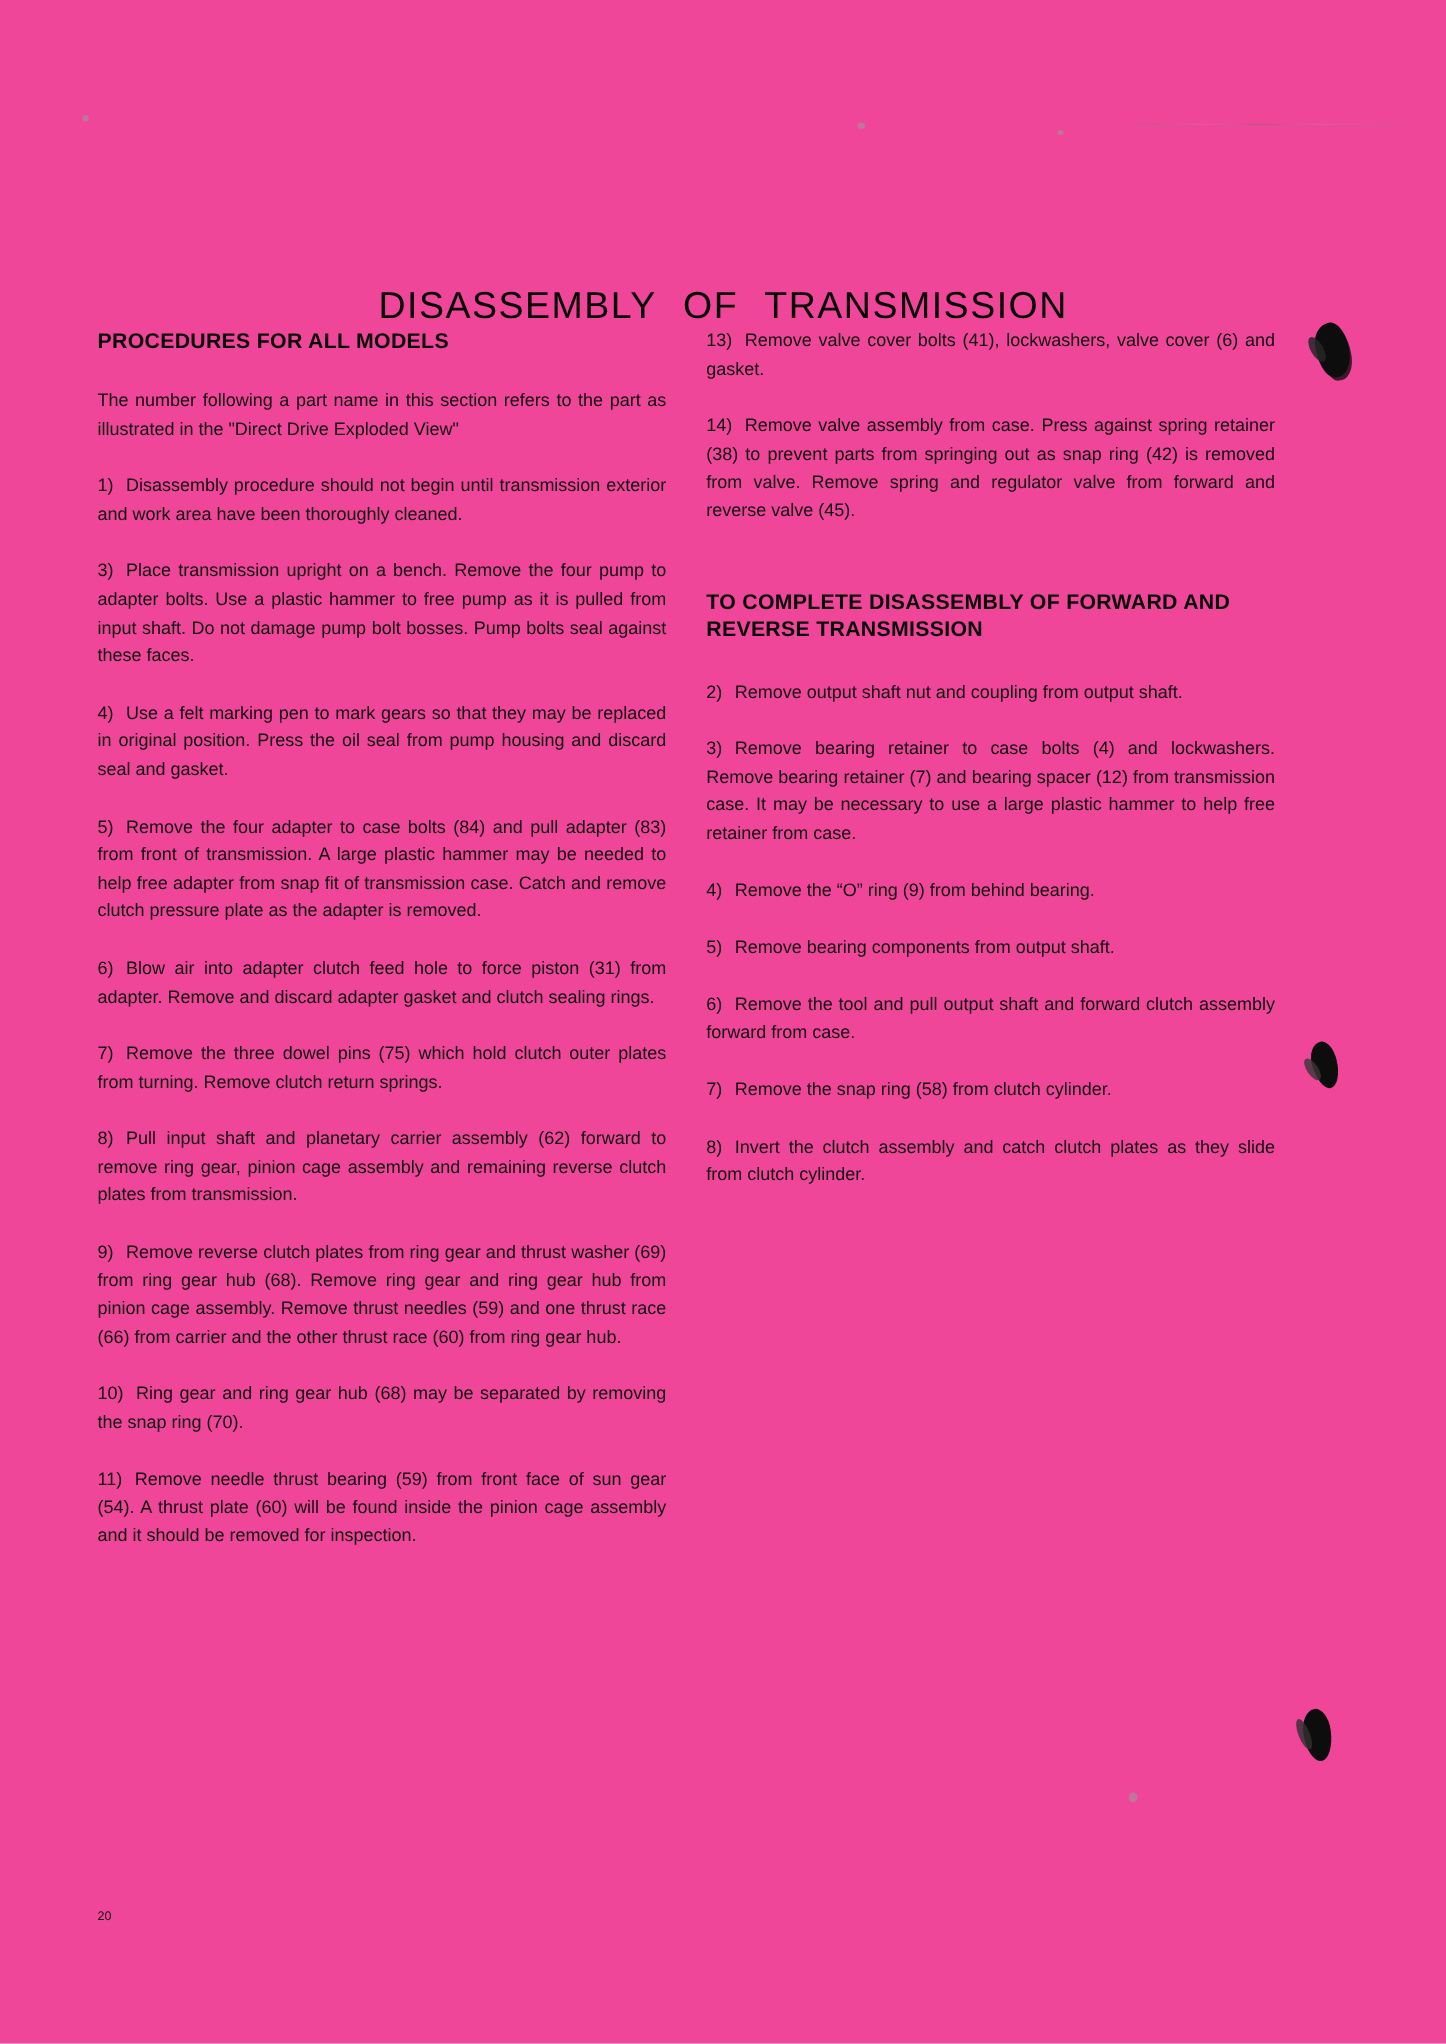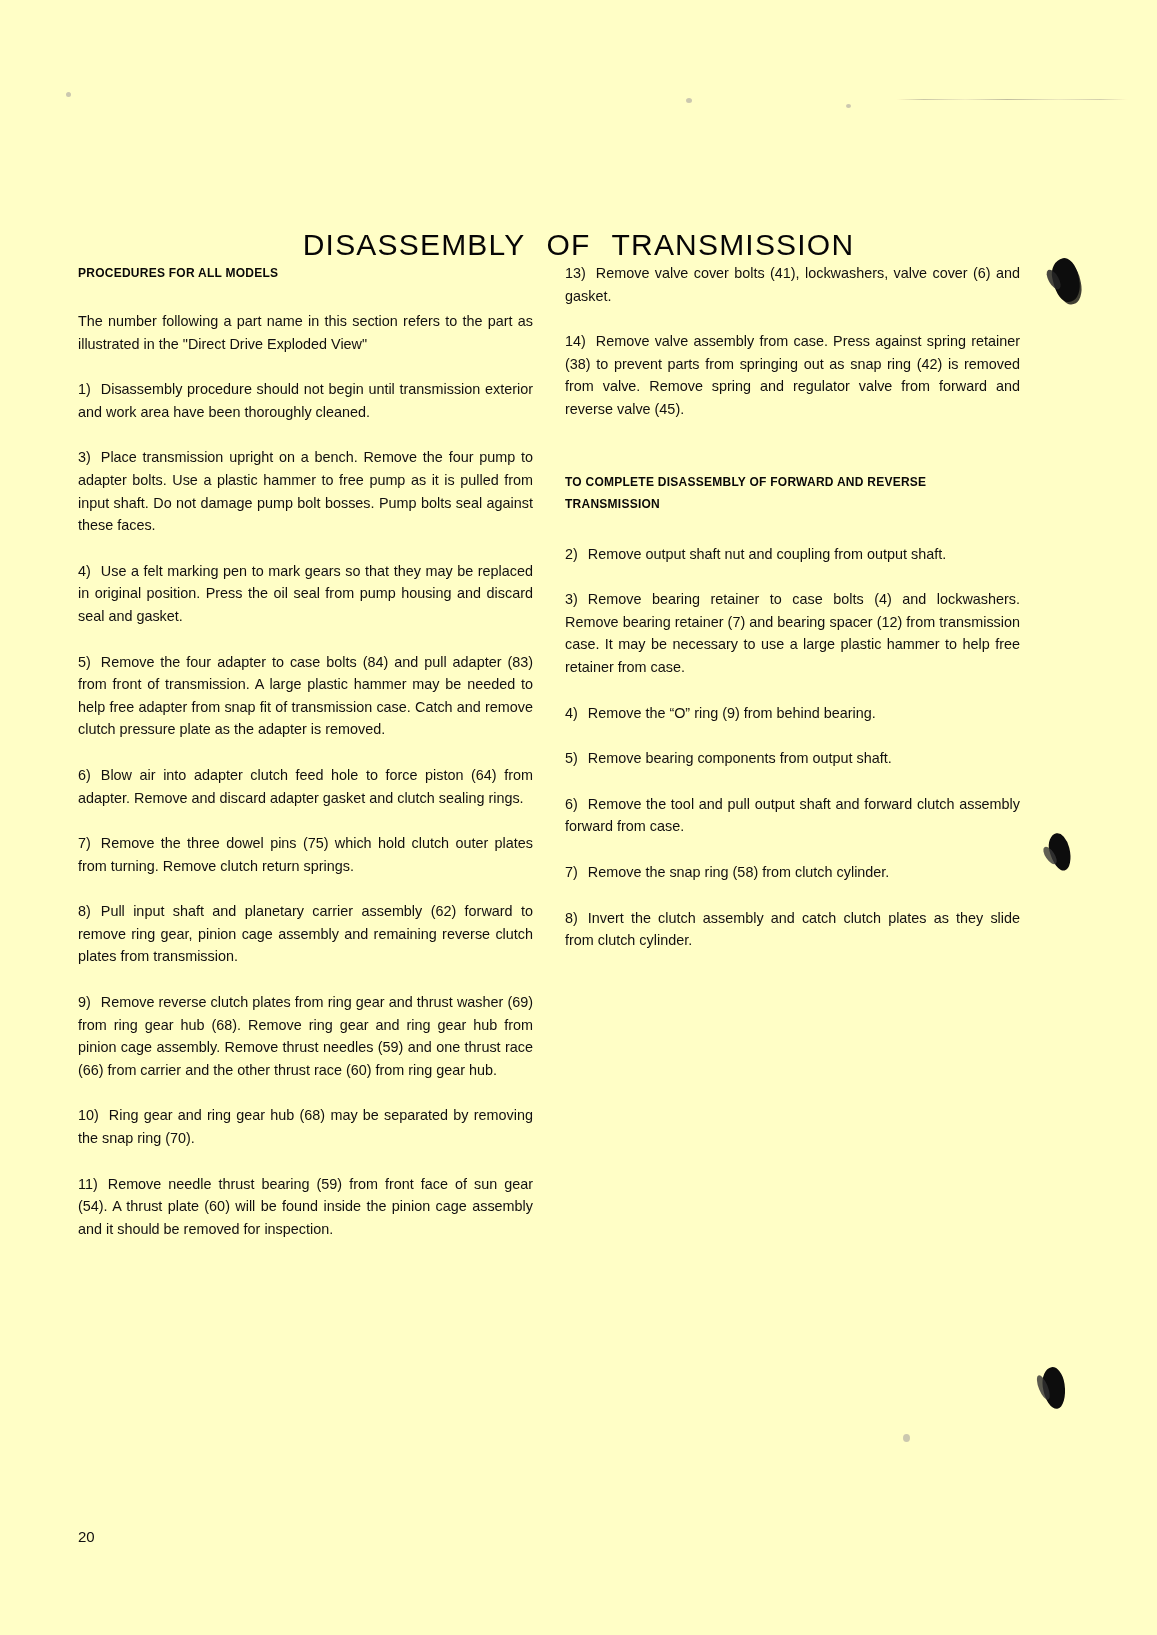--- a/index.html
+++ b/index.html
@@ -8,21 +8,21 @@
     padding: 0;
     background: #ffffff;
   }
   body {
     font-family: "Liberation Sans", sans-serif;
   }
   .page {
     position: relative;
     width: 1157px;
     height: 1635px;
-    background: #fef9c3;
+    background: #ec4899;
     overflow: hidden;
     filter: contrast(1.04);
   }
 
   
   .scan-speck {
     position: absolute;
     background: #9a9a9a;
     border-radius: 50%;
     opacity: .55;
@@ -109,21 +109,21 @@
     width: 455px;
     color: #121212;
     font-size: 14.4px;
     line-height: 22.6px;
   }
   .col.left  { left: 78px; }
   .col.right { left: 565px; }
 
   .sec-head {
     font-weight: bold;
-    font-size: 12px;
+    font-size: 17px;
     letter-spacing: .25px;
     line-height: 22px;
     margin: 0 0 26px 0;
     color: #0d0d0d;
   }
   .sec-head.mid {
     margin-top: 50px;
     margin-bottom: 28px;
   }
 
@@ -138,21 +138,21 @@
   p.para .num {
     display: inline-block;
     min-width: 0;
   }
   p.para .gap { display: inline-block; width: 10px; }
 
   .page-number {
     position: absolute;
     left: 78px;
     top: 1528px;
-    font-size: 15px;
+    font-size: 10px;
     color: #141414;
   }
 </style>
 </head>
 <body>
 
 <div class="page">
 
   <div class="scan-speck" style="left:66px;  top:92px;  width:5px; height:5px;"></div>
   <div class="scan-speck" style="left:686px; top:98px;  width:6px; height:5px;"></div>
@@ -168,21 +168,21 @@
 
   <div class="col left">
     <div class="sec-head">PROCEDURES FOR ALL MODELS</div>
 
     <p class="para">The number following a part name in this section refers to the part as illustrated in the "Direct Drive Exploded View"</p>
 
     <p class="para"><span class="num">1)</span><span class="gap"></span><span>Disassembly procedure should not begin until transmission exterior and work area have been thoroughly cleaned.</span></p>
     <p class="para"><span class="num">3)</span><span class="gap"></span><span>Place transmission upright on a bench.  Remove the four pump to adapter bolts.  Use a plastic hammer to free pump as it is pulled from input shaft.  Do not damage pump bolt bosses.  Pump bolts seal against these faces.</span></p>
     <p class="para"><span class="num">4)</span><span class="gap"></span><span>Use a felt marking pen to mark gears so that they may be replaced in original position.  Press the oil seal from pump housing and discard seal and gasket.</span></p>
     <p class="para"><span class="num">5)</span><span class="gap"></span><span>Remove the four adapter to case bolts (84) and pull adapter (83) from front of transmission. A large plastic hammer may be needed to help free adapter from snap fit of transmission case.  Catch and remove clutch pressure plate as the adapter is removed.</span></p>
-    <p class="para"><span class="num">6)</span><span class="gap"></span><span>Blow air into adapter clutch feed hole to force piston (64) from adapter.  Remove and discard adapter gasket and clutch sealing rings.</span></p>
+    <p class="para"><span class="num">6)</span><span class="gap"></span><span>Blow air into adapter clutch feed hole to force piston (31) from adapter.  Remove and discard adapter gasket and clutch sealing rings.</span></p>
     <p class="para"><span class="num">7)</span><span class="gap"></span><span>Remove the three dowel pins (75) which hold clutch outer plates from turning.  Remove clutch return springs.</span></p>
     <p class="para"><span class="num">8)</span><span class="gap"></span><span>Pull input shaft and planetary carrier assembly (62) forward to remove ring gear, pinion cage assembly and remaining reverse clutch plates from transmission.</span></p>
     <p class="para"><span class="num">9)</span><span class="gap"></span><span>Remove reverse clutch plates from ring gear and thrust washer (69) from ring gear hub (68). Remove ring gear and ring gear hub from pinion cage assembly. Remove thrust needles (59) and one thrust race (66) from carrier and the other thrust race (60) from ring gear hub.</span></p>
     <p class="para"><span class="num">10)</span><span class="gap"></span><span>Ring gear and ring gear hub (68) may be separated by removing the snap ring (70).</span></p>
     <p class="para"><span class="num">11)</span><span class="gap"></span><span>Remove needle thrust bearing (59) from front face of sun gear (54).  A thrust plate (60) will be found inside the pinion cage assembly and it should be removed for inspection.</span></p>
   </div>
 
   <div class="col right">
     <p class="para"><span class="num">13)</span><span class="gap"></span><span>Remove valve cover bolts (41), lockwashers, valve cover (6) and gasket.</span></p>
     <p class="para"><span class="num">14)</span><span class="gap"></span><span>Remove valve assembly from case. Press against spring retainer (38) to prevent parts from springing out as snap ring (42) is removed from valve. Remove spring and regulator valve from forward and reverse valve (45).</span></p>

